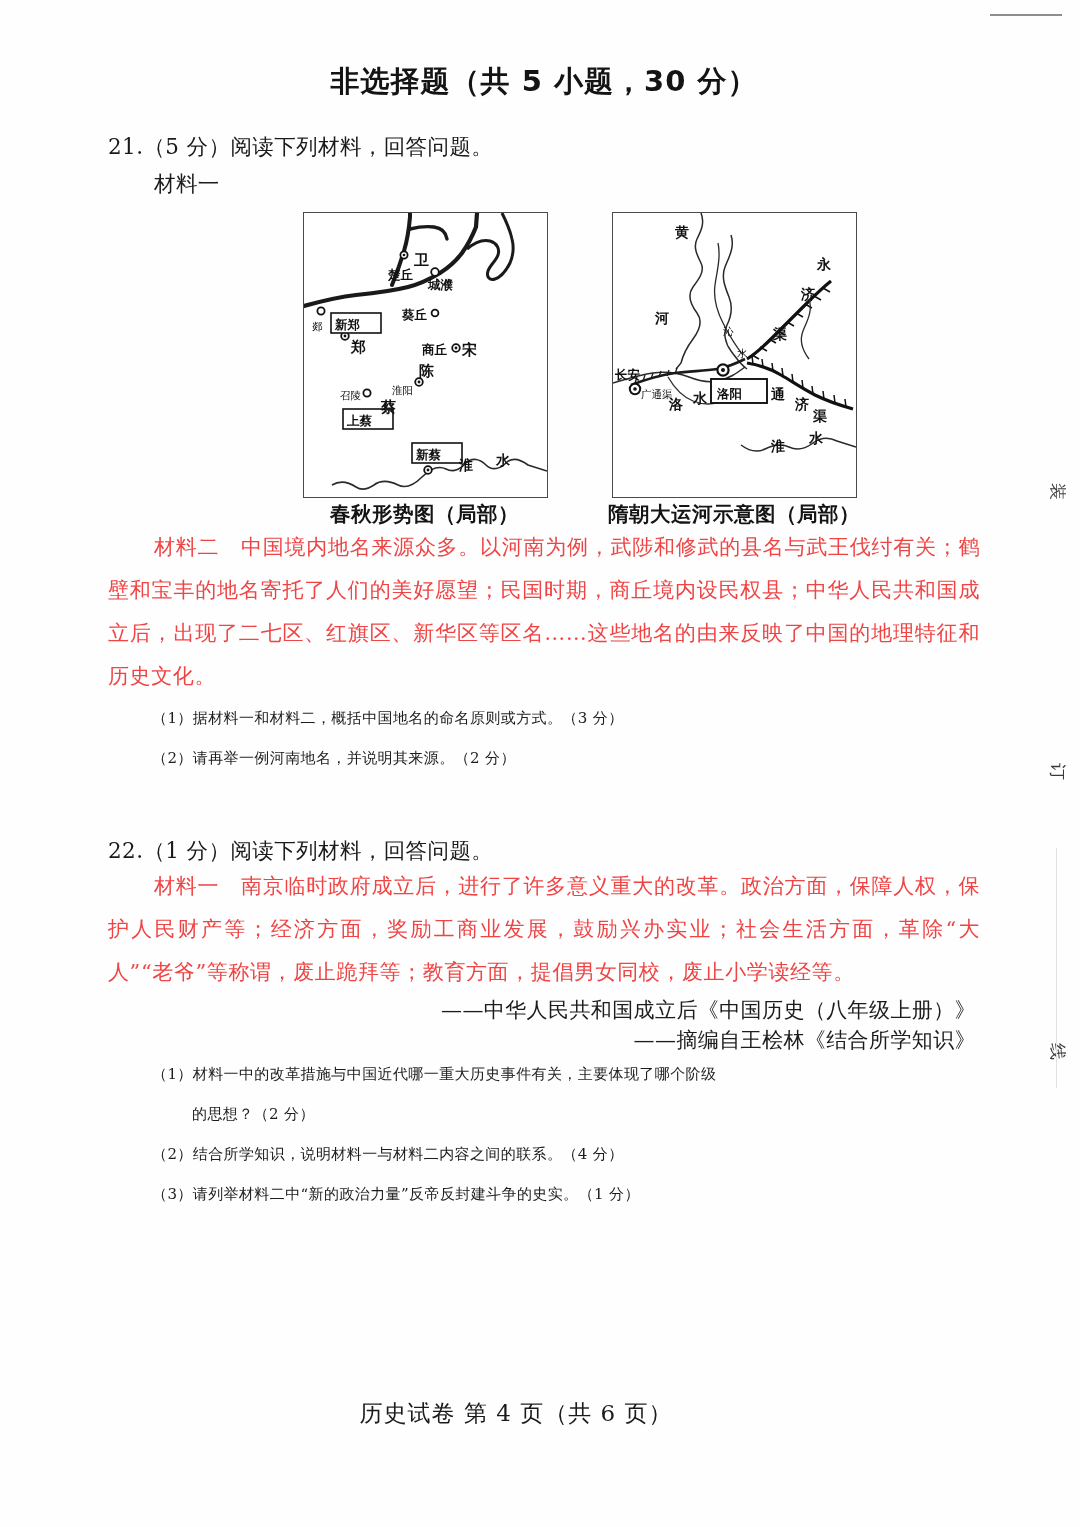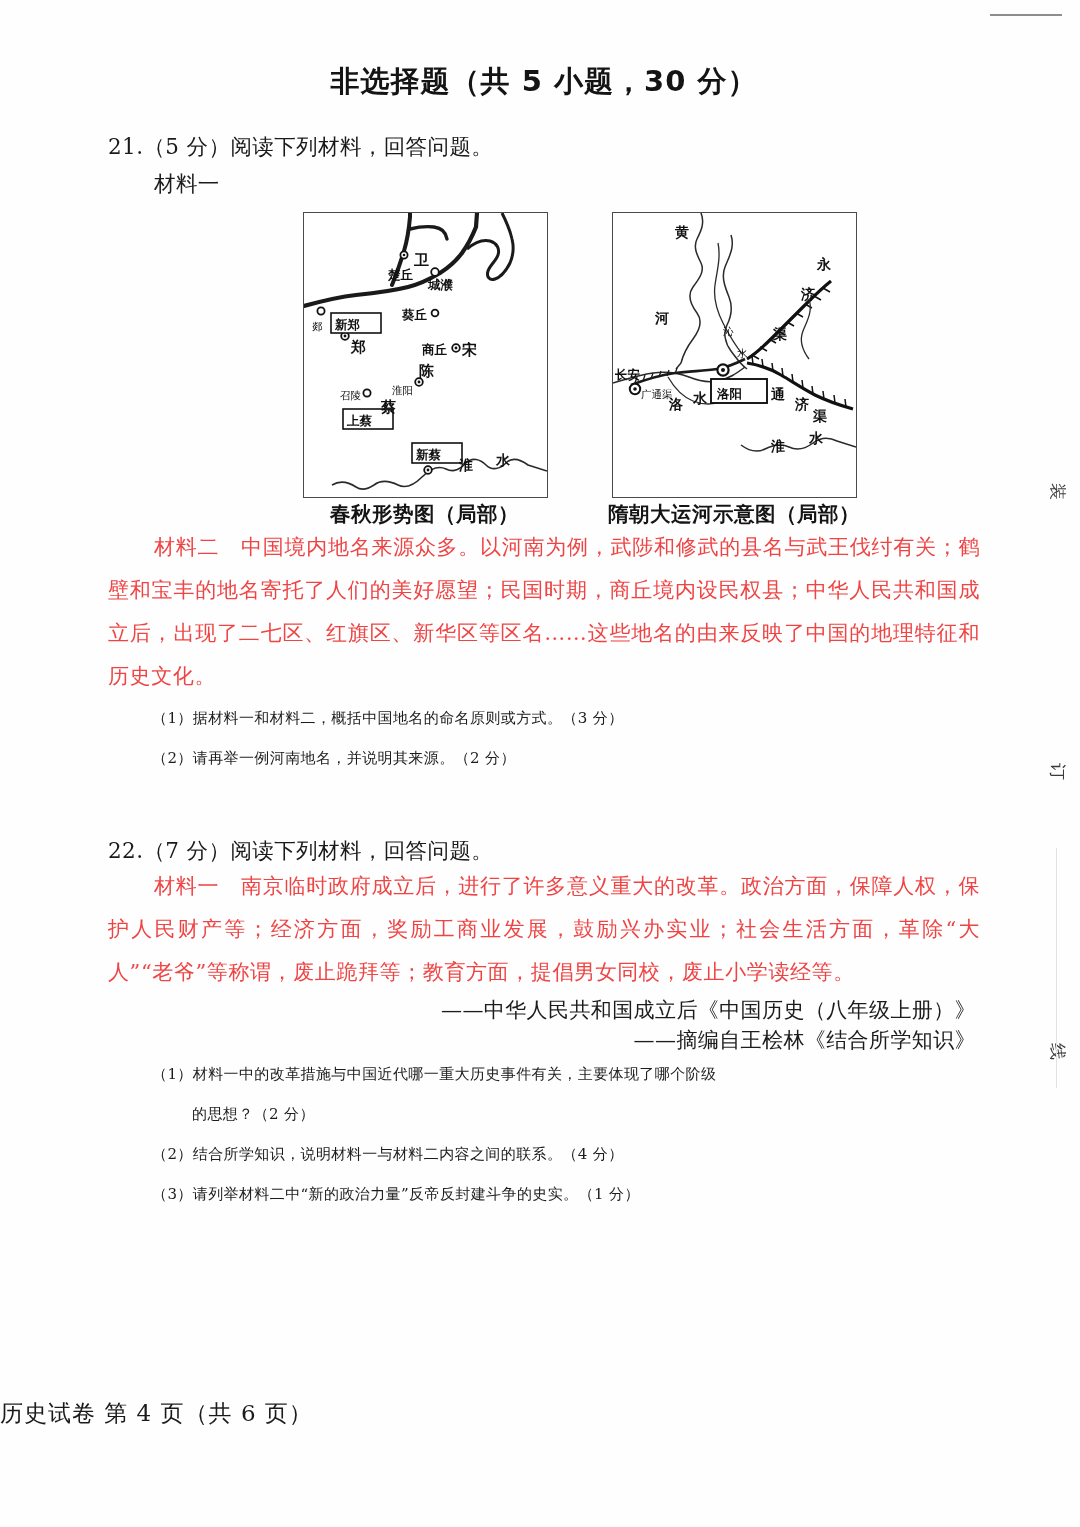--- a/index.html
+++ b/index.html
@@ -165,21 +165,21 @@
   .m-mid   { font-size: 12.5px; font-weight: bold; }
   .m-small { font-size: 10.5px; }
   .m-river { font-size: 14px; font-weight: bold; }
 
   
   .footer {
     position: absolute;
     left: 0;
     top: 1398px;
     width: 1032px;
-    text-align: left;
+    text-align: center;
     font-size: 23px;
     letter-spacing: 1px;
     color: #1a1a1a;
     font-family: "DejaVu Serif", "Liberation Serif", serif;
   }
 </style>
 </head>
 <body>
 
 <div class="page">
@@ -333,21 +333,21 @@
       <div class="map-caption cap-left">春秋形势图（局部）</div>
     </div>
 
     <div class="para indent">材料二　中国境内地名来源众多。以河南为例，武陟和修武的县名与武王伐纣有关；鹤壁和宝丰的地名寄托了人们的美好愿望；民国时期，商丘境内设民权县；中华人民共和国成立后，出现了二七区、红旗区、新华区等区名……这些地名的由来反映了中国的地理特征和历史文化。</div>
 
     <div class="sub-q">（1）据材料一和材料二，概括中国地名的命名原则或方式。（3 分）</div>
     <div class="sub-q">（2）请再举一例河南地名，并说明其来源。（2 分）</div>
 
     <div class="spacer-lg"></div>
 
-    <div class="q-head">22.（7 分）阅读下列材料，回答问题。</div>
+    <div class="q-head">22.（1 分）阅读下列材料，回答问题。</div>
 
     <div class="para indent">材料一　南京临时政府成立后，进行了许多意义重大的改革。政治方面，保障人权，保护人民财产等；经济方面，奖励工商业发展，鼓励兴办实业；社会生活方面，革除“大人”“老爷”等称谓，废止跪拜等；教育方面，提倡男女同校，废止小学读经等。</div>
     <div class="cite">——中华人民共和国成立后《中国历史（八年级上册）》</div>
 
     <div class="cite">——摘编自王桧林《结合所学知识》</div>
 
     <div class="sub-q">
       <span>（1）材料一中的改革措施与中国近代哪一重大历史事件有关，主要体现了哪个阶级</span>
       <span class="hang">的思想？（2 分）</span>
     </div>

